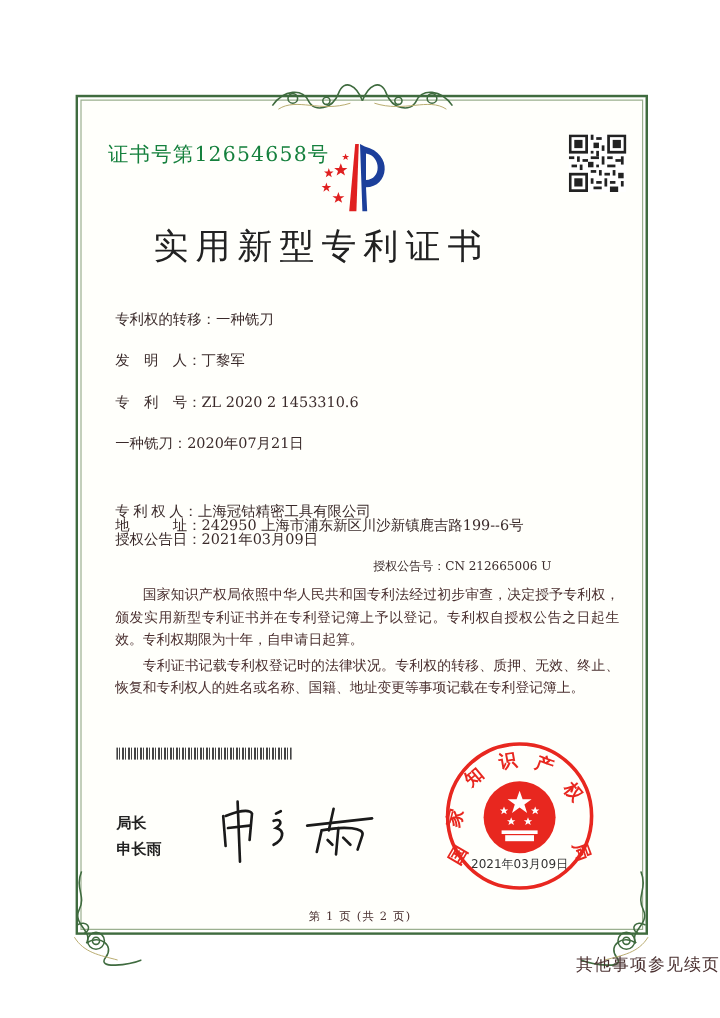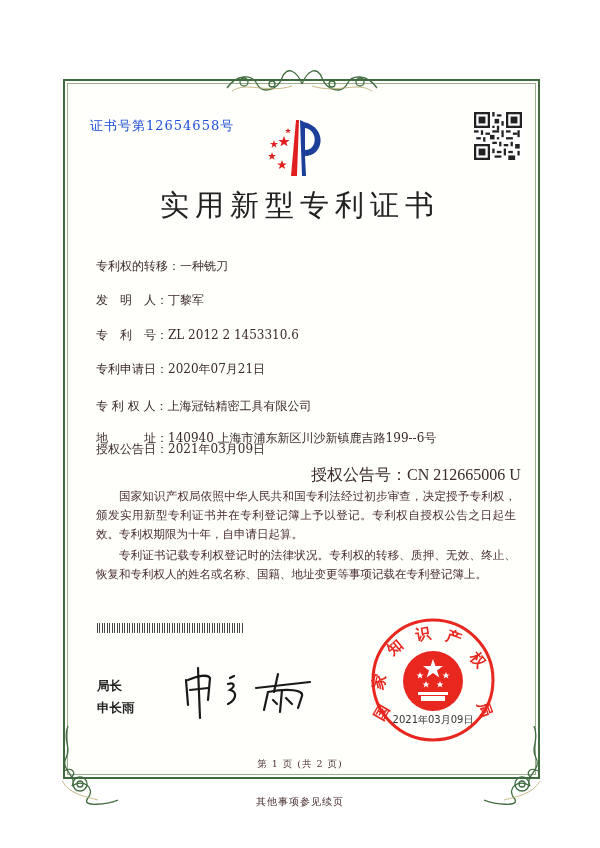--- a/index.html
+++ b/index.html
@@ -16,37 +16,37 @@
     background: #fffffb;
     box-sizing: border-box;
   }
   .ornament-top {
     position: absolute; left: 222px; top: 66px; width: 160px; height: 30px;
   }
   .corner { position: absolute; width: 60px; height: 80px; }
   .corner.bl { left: 58px; top: 726px; }
   .corner.br { left: 484px; top: 726px; transform: scaleX(-1); }
   .cert-no {
-    position: absolute; left: 90px; top: 117px; font-size: 13px;
-    letter-spacing: 1px; color: #1d4ed8;
+    position: absolute; left: 90px; top: 117px; font-size: 17px;
+    letter-spacing: 1px; color: #15803d;
   }
   .logo { position: absolute; left: 262px; top: 118px; width: 70px; height: 60px; }
   .qr { position: absolute; left: 474px; top: 112px; width: 48px; height: 48px; }
   .title {
-    position: absolute; left: 0; width: 600px; top: 186px; text-align: center;
+    position: absolute; left: 0; width: 536px; top: 186px; text-align: center;
     font-family: "DejaVu Sans", "Liberation Sans", sans-serif;
     font-size: 29px; letter-spacing: 6px; color: #222; font-weight: normal;
   }
   .field {
     position: absolute; left: 96px; font-size: 12px; color: #3a2a2a; white-space: nowrap;
   }
   .field .label { display: inline-block; }
   .f1 { top: 258px; } .f2 { top: 292px; } .f3 { top: 327px; } .f4 { top: 361px; }
-  .f5 { top: 398px; } .f6 { top: 430px; } .f7 { top: 441px; }
-  .f7b { position: absolute; left: 311px; top: 465px; font-size: 16px; white-space: nowrap; font-family: Liberation Serif, serif; }
+  .f5 { top: 418px; font-family: Liberation Serif, serif; } .f6 { top: 430px; } .f7 { top: 441px; }
+  .f7b { position: absolute; left: 311px; top: 465px; font-size: 10px; white-space: nowrap; }
   .para {
     position: absolute; left: 96px; width: 420px; font-size: 11.5px; line-height: 19px;
     color: #4a2f2f; text-indent: 2em; text-align: justify; font-family: Liberation Mono, monospace;
   }
   .p1 { top: 487px; }
   .p2 { top: 546px; }
   .barcode {
     position: absolute; left: 97px; top: 623px; width: 146px; height: 10px;
     background: repeating-linear-gradient(90deg, #444 0 1px, transparent 1px 2px, #444 2px 3px, transparent 3px 5px);
   }
@@ -55,22 +55,22 @@
     font-family: Liberation Serif, serif;
     font-size: 12.5px; line-height: 22px; color: #222; font-weight: bold;
   }
   .signature { position: absolute; left: 178px; top: 660px; width: 140px; height: 60px; }
   .seal { position: absolute; left: 368px; top: 615px; width: 130px; height: 130px; }
   .page-num {
     position: absolute; left: 0; width: 600px; top: 758px; text-align: center;
     font-size: 9.5px; color: #4a3030; letter-spacing: 1px;
   }
   .footer-note {
-    position: absolute; left: 0; width: 600px; top: 795px; text-align: center;
-    font-size: 10px; color: #4a3030; letter-spacing: 1px;
+    position: absolute; left: 0; width: 600px; top: 795px; text-align: right;
+    font-size: 14px; color: #4a3030; letter-spacing: 1px;
   }
 </style>
 </head>
 <body>
 
 <div class="frame"></div>
 
 <svg class="ornament-top" viewBox="0 0 160 30">
   <g fill="none" stroke="#3f6b3f" stroke-width="1.3">
     <path d="M5 22 C15 8, 30 8, 35 18 S55 25, 60 12 S75 5, 80 18"></path>
@@ -173,30 +173,30 @@
 
 <div class="title">实用新型专利证书</div>
 
 <div class="field f1">
   <span class="label">专利权的转移：</span><span>一种铣刀</span>
 </div>
 <div class="field f2">
   <span class="label">发　明　人：</span><span>丁黎军</span>
 </div>
 <div class="field f3">
-  <span class="label">专　利　号：</span><span>ZL 2012 2 1453310.6</span>
+  <span class="label">专　利　号：</span><span>ZL 2020 2 1453310.6</span>
 </div>
 <div class="field f4">
-  <span class="label">专利申请日：</span><span>2020年07月21日</span>
+  <span class="label">一种铣刀：</span><span>2020年07月21日</span>
 </div>
 <div class="field f5">
   <span class="label">专 利 权 人：</span><span>上海冠钴精密工具有限公司</span>
 </div>
 <div class="field f6">
-  <span class="label">地　　　址：</span><span>140940 上海市浦东新区川沙新镇鹿吉路199--6号</span>
+  <span class="label">地　　　址：</span><span>242950 上海市浦东新区川沙新镇鹿吉路199--6号</span>
 </div>
 <div class="field f7">
   <span class="label">授权公告日：</span><span>2021年03月09日</span>
 </div>
 <div class="f7b">
   <span class="label">授权公告号：</span><span>CN 212665006 U</span>
 </div>
 
 <div class="para p1">国家知识产权局依照中华人民共和国专利法经过初步审查，决定授予专利权，颁发实用新型专利证书并在专利登记簿上予以登记。专利权自授权公告之日起生效。专利权期限为十年，自申请日起算。</div>
 <div class="para p2">专利证书记载专利权登记时的法律状况。专利权的转移、质押、无效、终止、恢复和专利权人的姓名或名称、国籍、地址变更等事项记载在专利登记簿上。</div>

